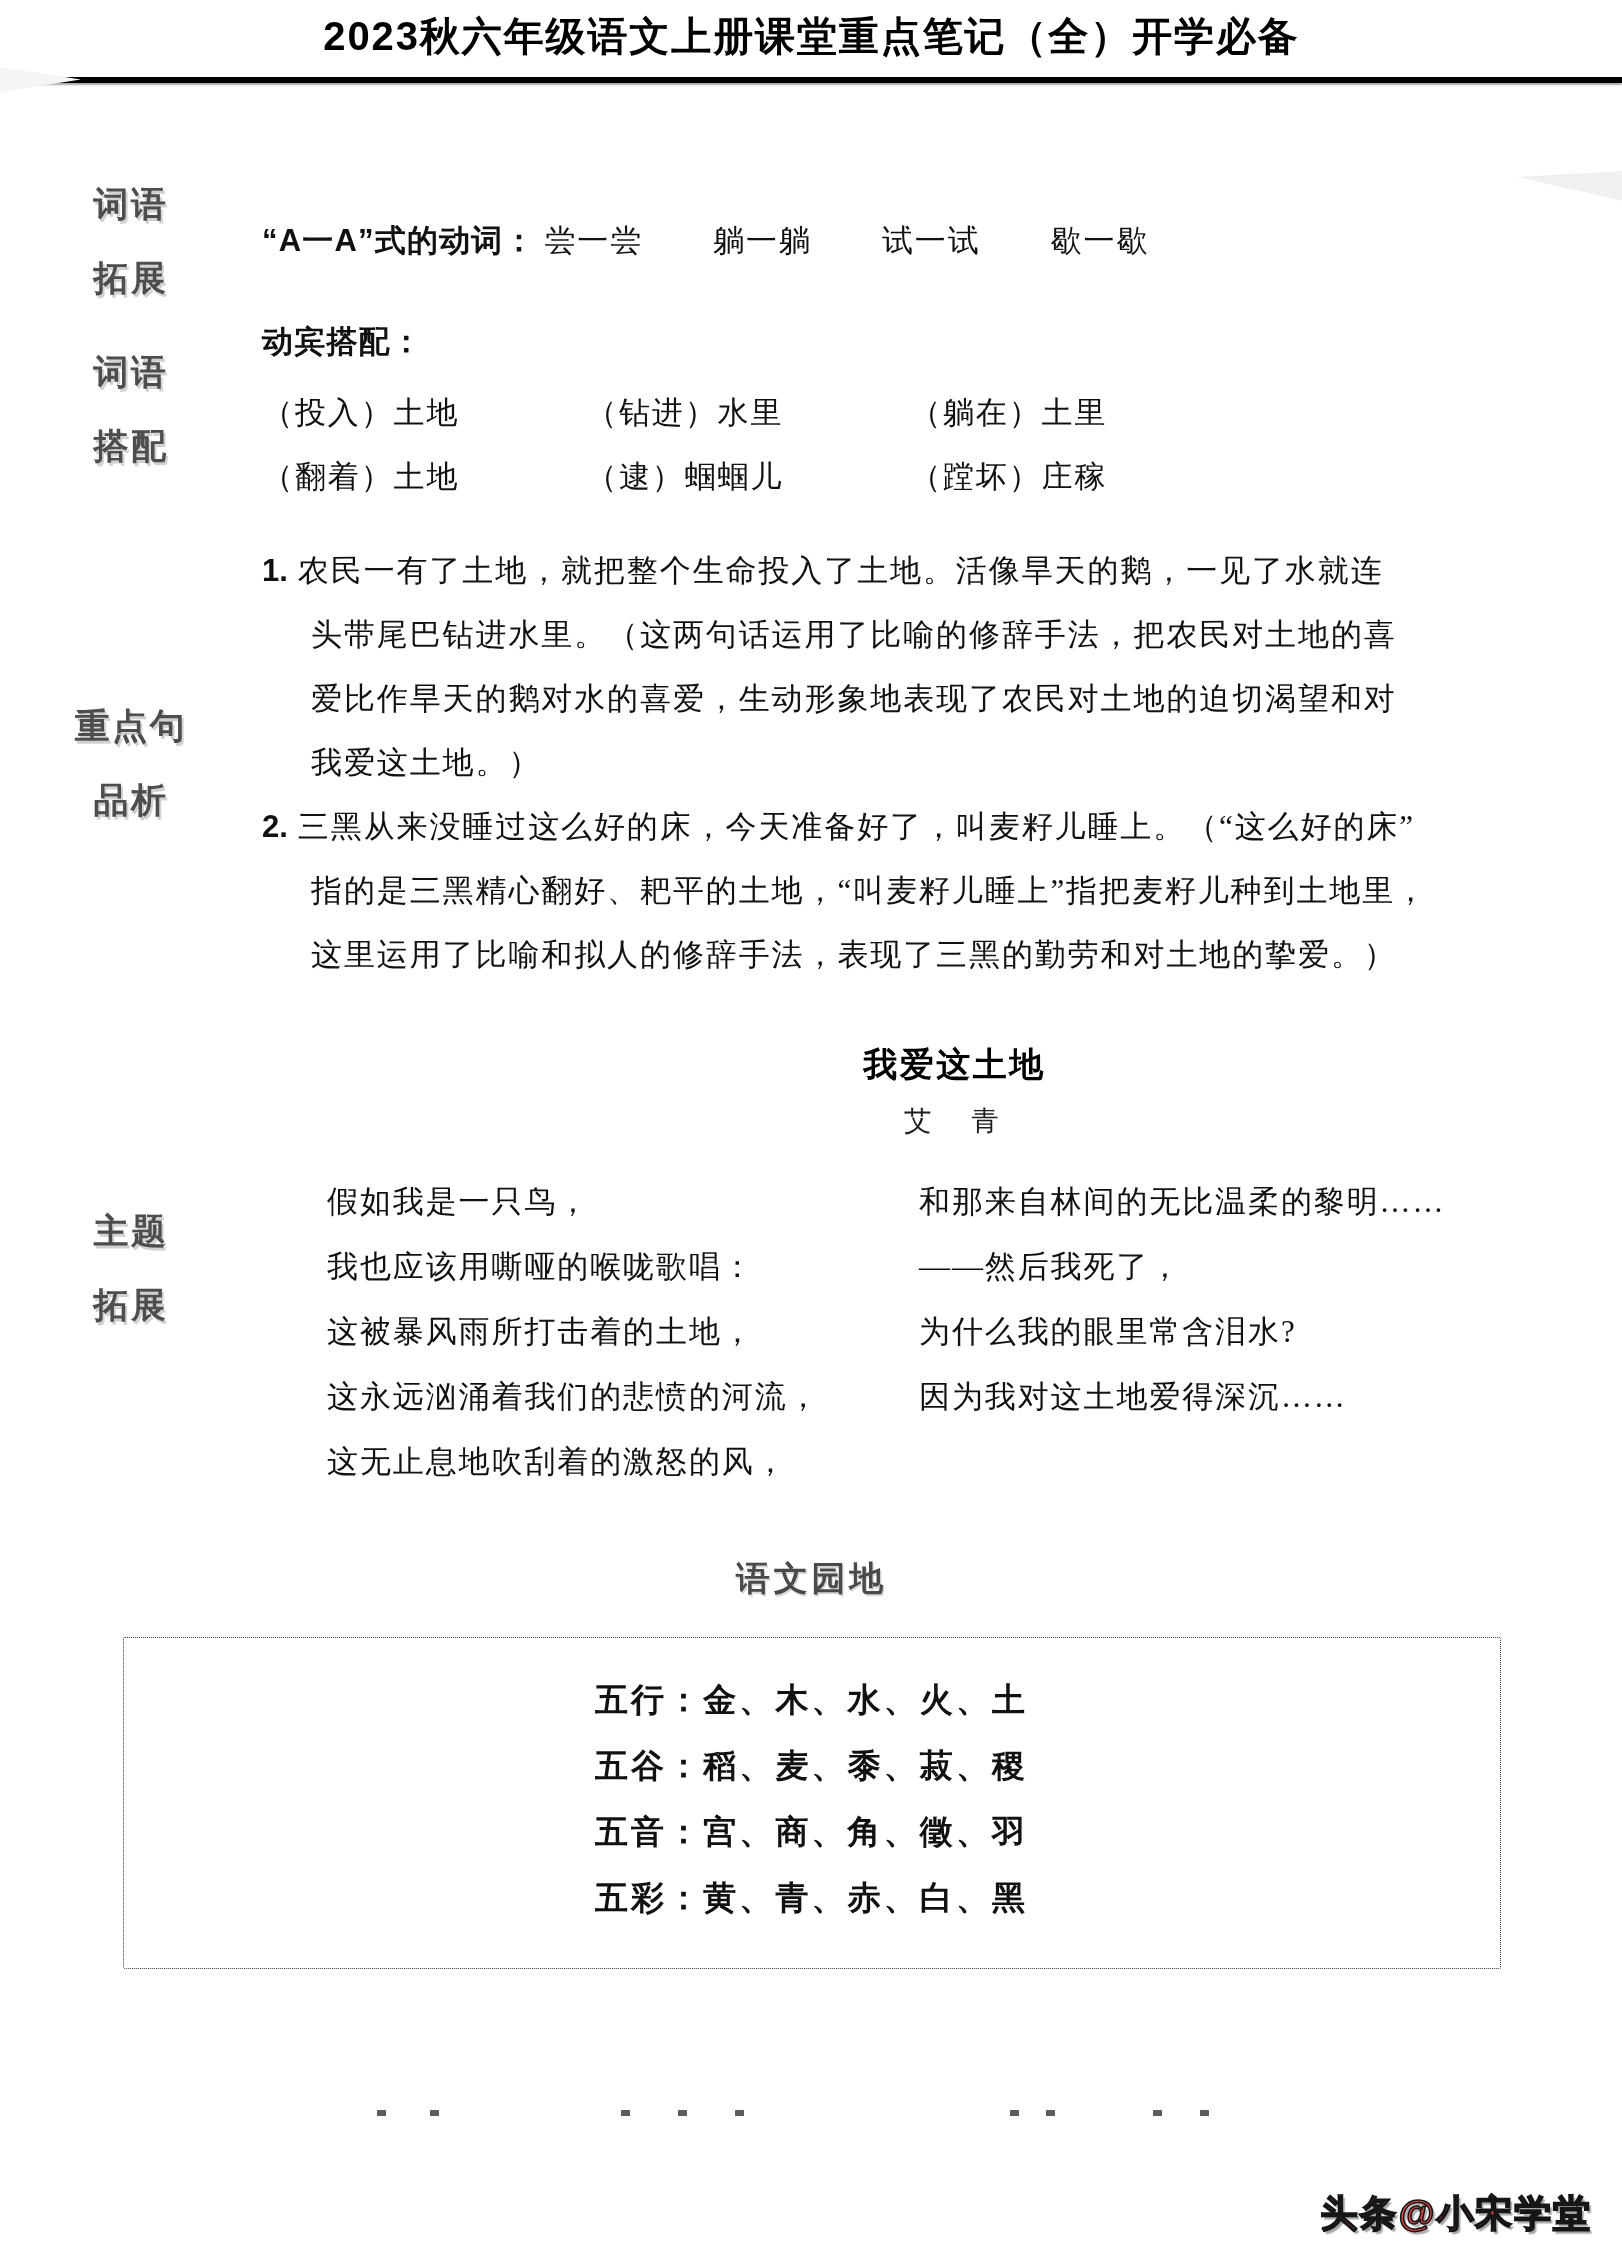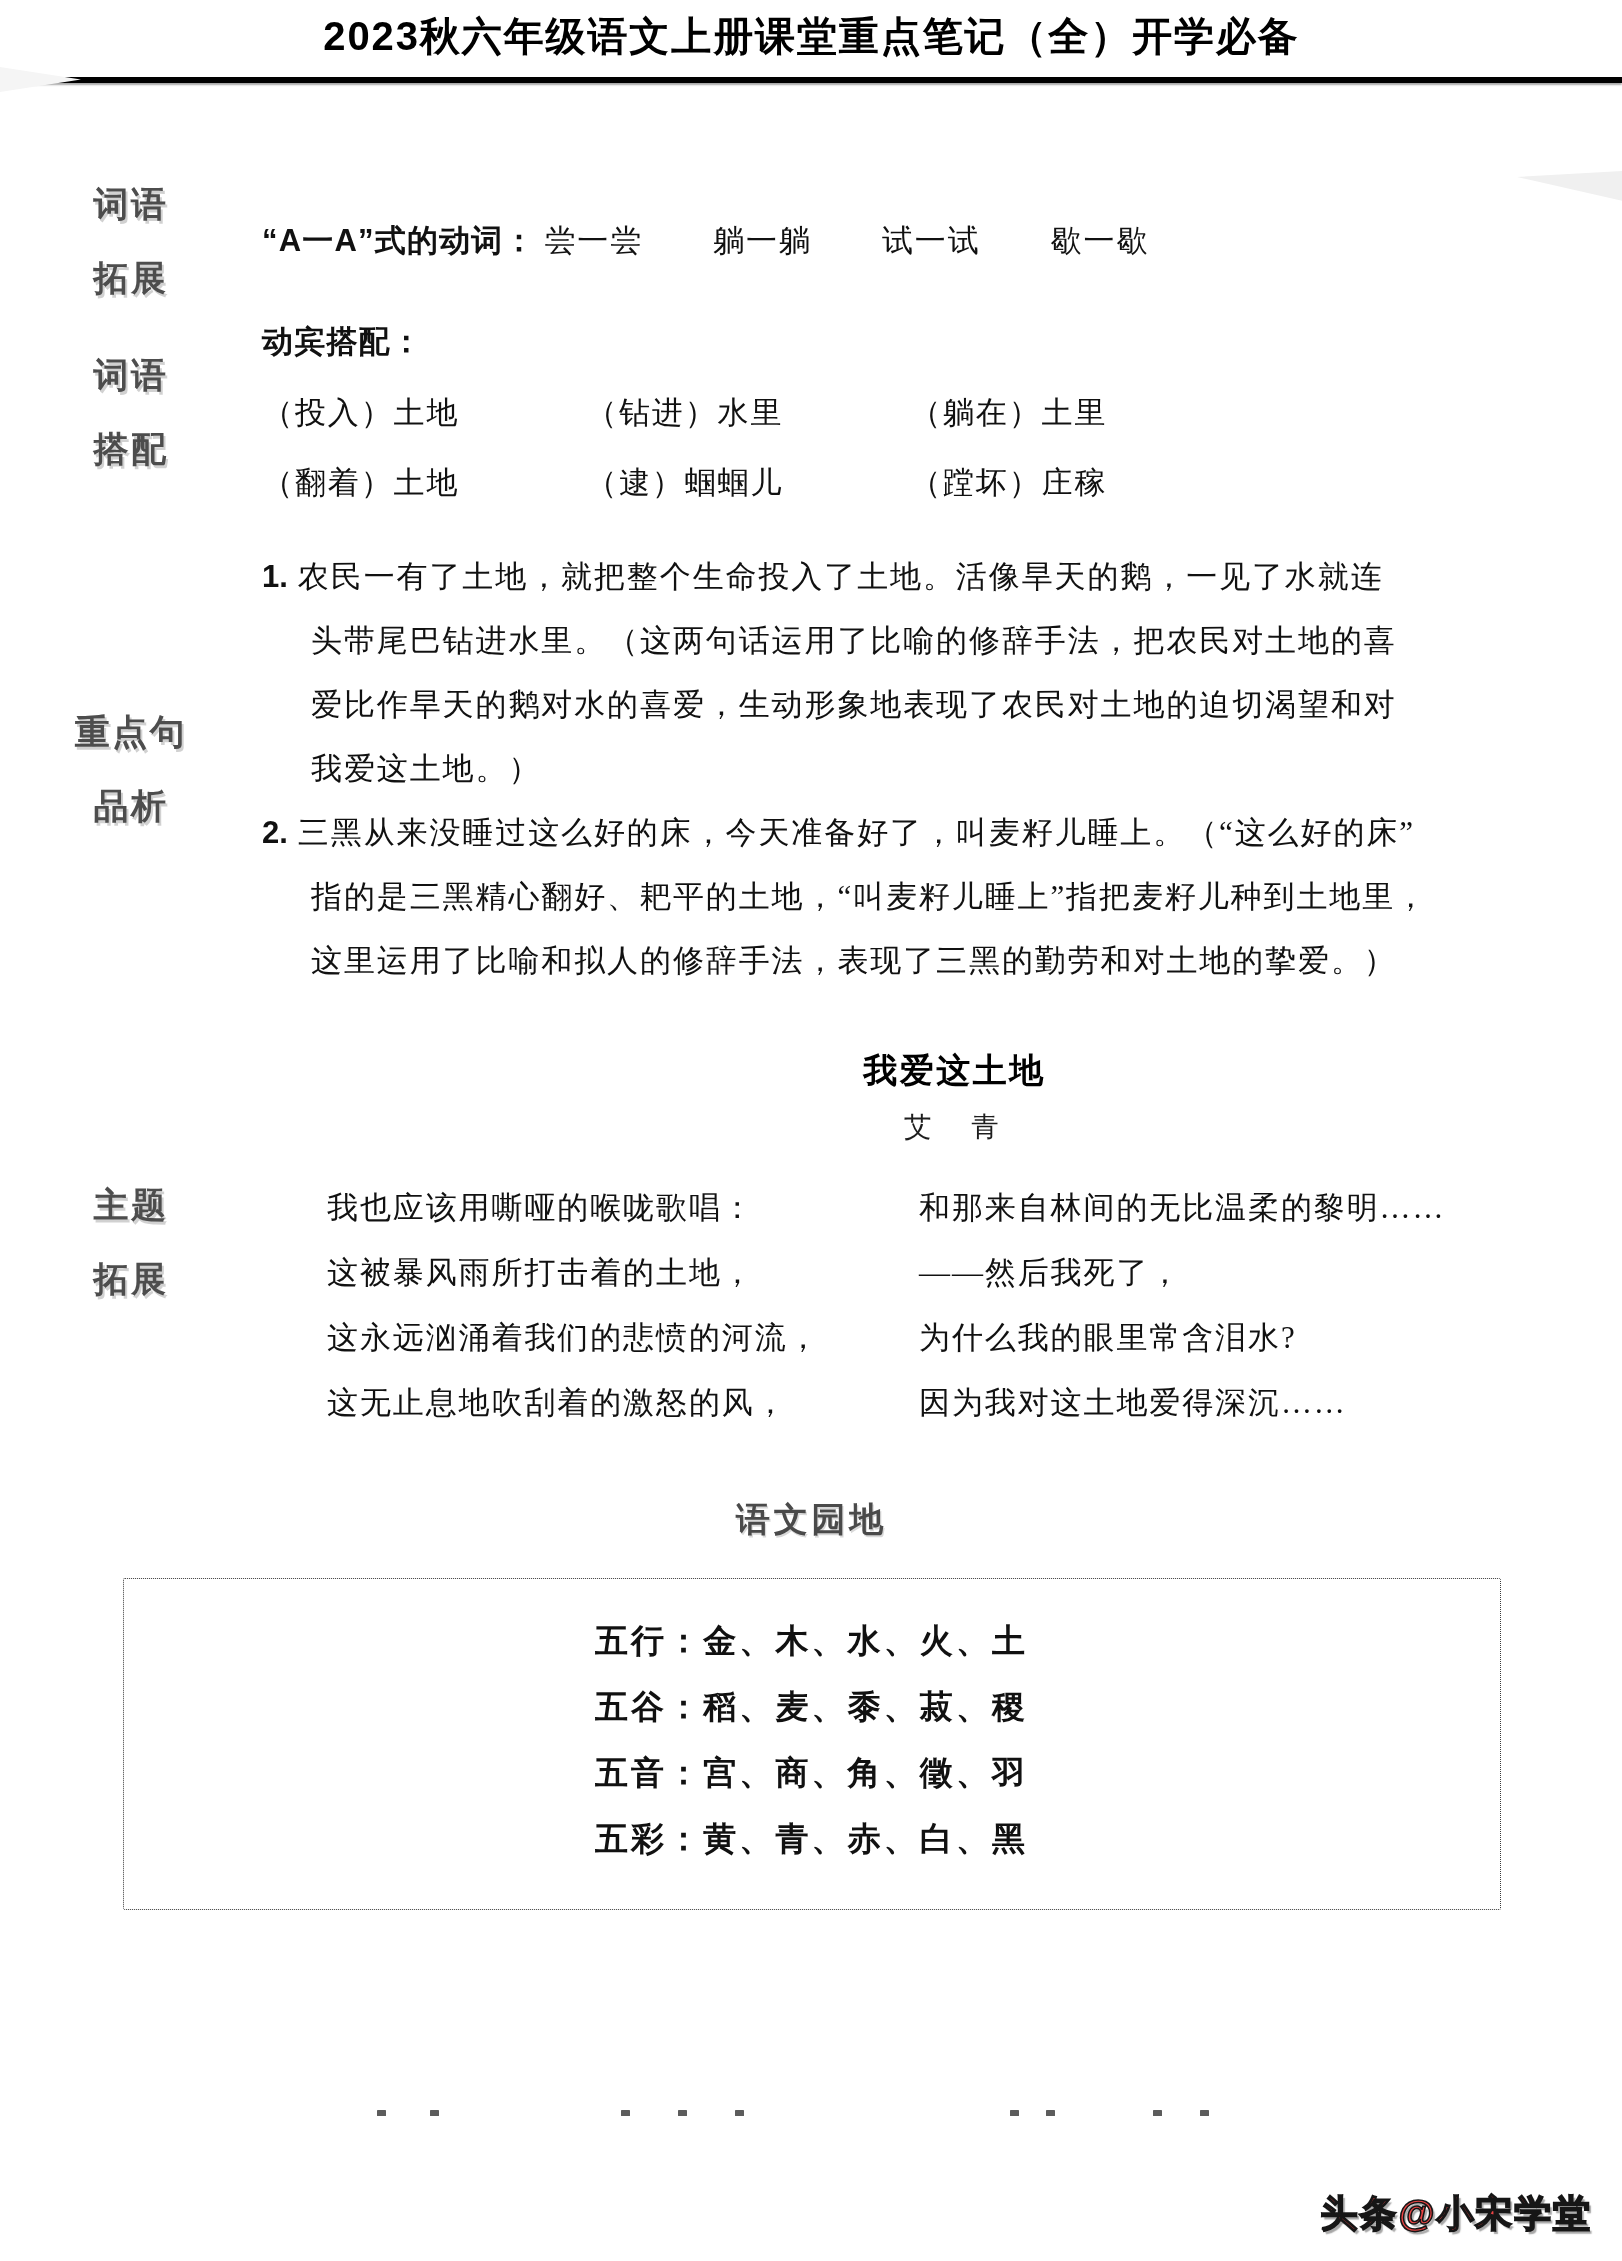--- a/index.html
+++ b/index.html
@@ -53,21 +53,21 @@
 
   
   .row-colloc { margin-top:5px; }
   .colloc-heading {
     font-family:"Liberation Sans", sans-serif; font-weight:700;
     font-size:31px; line-height:44px; letter-spacing:1.2px;
   }
   .pair-grid {
     margin-top:26px;
     display:grid; grid-template-columns:324px 324px auto;
-    row-gap:25px;
+    row-gap:19px;
     font-size:31px; line-height:45px; letter-spacing:1.9px;
   }
 
   
   .row-key { margin-top:40px; }
   .k-line { font-size:31px; line-height:64px; letter-spacing:1.9px; white-space:nowrap; }
   .k-num  { font-family:"Liberation Sans", sans-serif; font-weight:700;
             letter-spacing:0; padding-right:10px; }
   .k-cont { padding-left:49px; }
 
@@ -184,20 +184,21 @@
       <div class="side-line">主题</div>
       <div class="side-line">拓展</div>
     </div>
     <div class="body">
       <div class="poem-head">
         <h2 class="poem-title">我爱这土地</h2>
         <div class="poem-author">艾　青</div>
       </div>
       <div class="poem-cols">
         <div class="poem-col">
+          <div class="poem-line">假如我是一只鸟，</div>
           <div class="poem-line">我也应该用嘶哑的喉咙歌唱：</div>
           <div class="poem-line">这被暴风雨所打击着的土地，</div>
           <div class="poem-line">这永远汹涌着我们的悲愤的河流，</div>
           <div class="poem-line">这无止息地吹刮着的激怒的风，</div>
         </div>
         <div class="poem-col">
           <div class="poem-line">和那来自林间的无比温柔的黎明……</div>
           <div class="poem-line">——然后我死了，</div>
           <div class="poem-line">为什么我的眼里常含泪水?</div>
           <div class="poem-line">因为我对这土地爱得深沉……</div>

